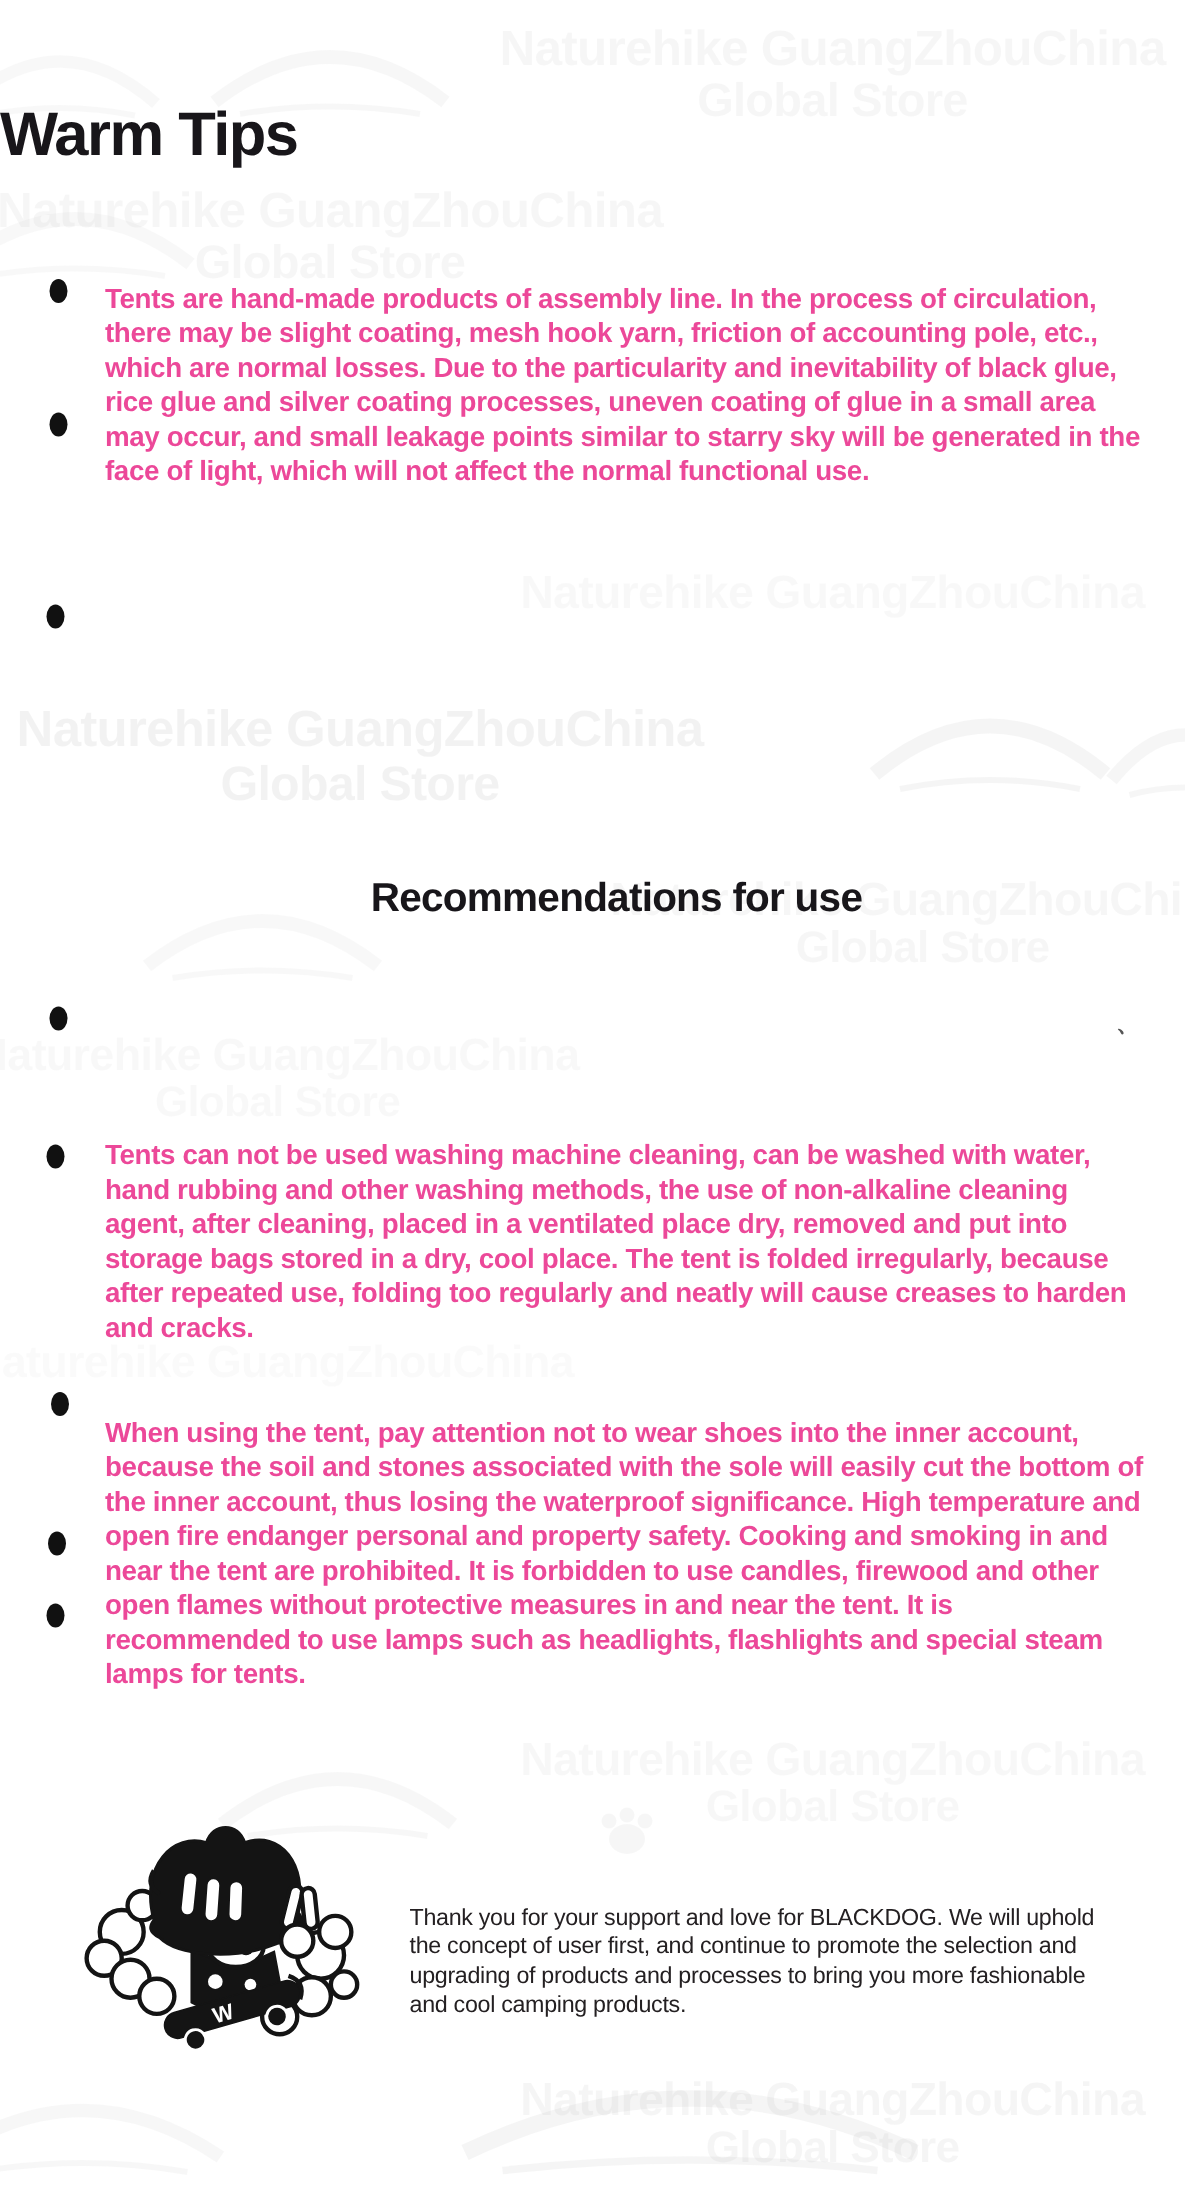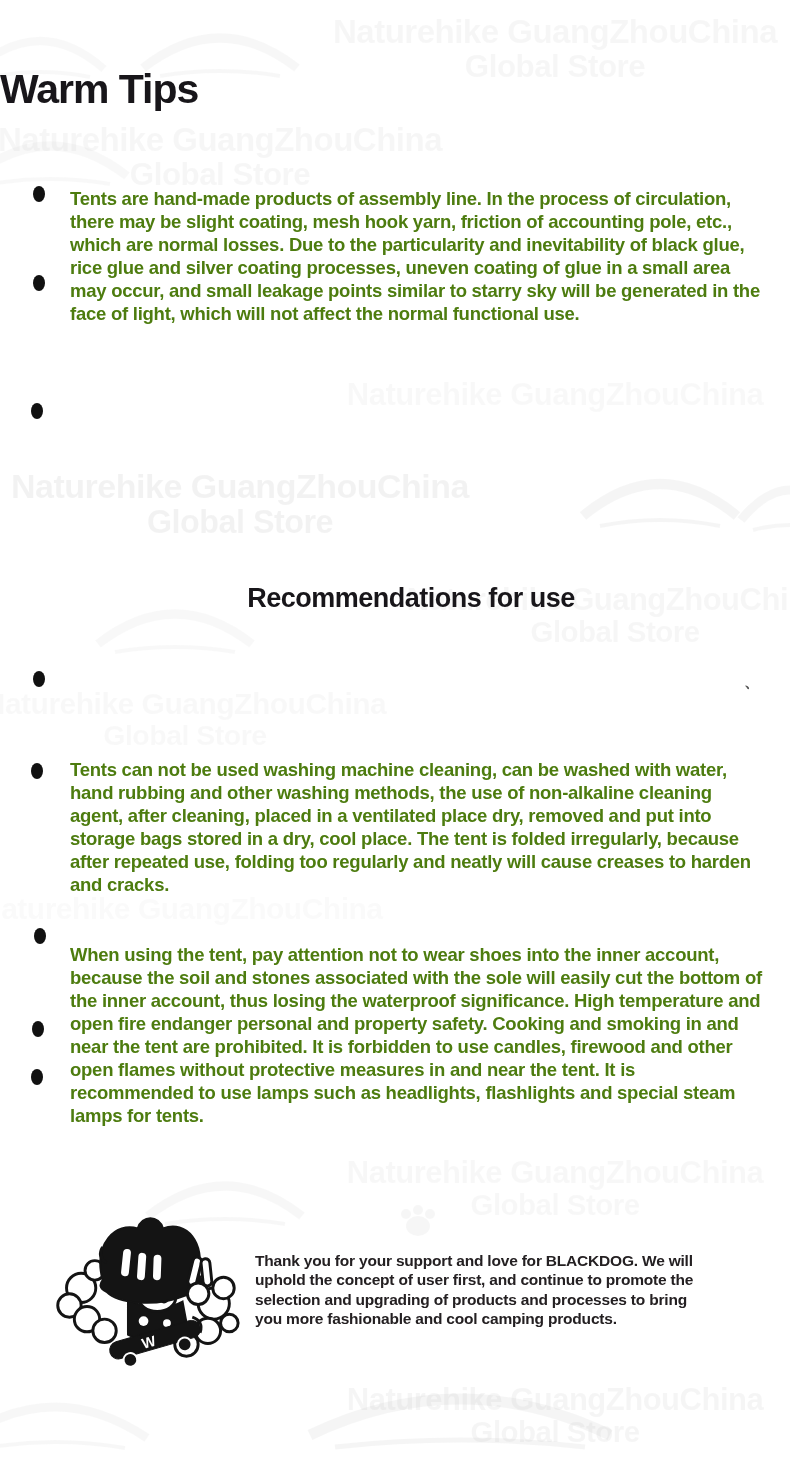--- a/index.html
+++ b/index.html
@@ -35,31 +35,31 @@
     text-align:center;font-size:27px;font-weight:800;letter-spacing:-0.5px;
     color:#18161a;margin:16px;
   }
   .bullet{
     position:absolute;width:12px;height:16px;border-radius:50%;
     background:#111111;
   }
   .para{
     position:absolute;left:70px;width:692px;margin:0;
     font-size:18.5px;line-height:23px;font-weight:bold;
-    letter-spacing:-0.25px;color:#4d7c0f;
+    letter-spacing:-0.25px;color:#ec4899;
   }
   .stray{
     position:absolute;left:744px;top:672px;font-size:16px;
     color:#555;font-weight:bold;
   }
   
   .mascot{position:absolute;left:48px;top:1202px;}
   .footer-text{
-    position:absolute;left:255px;top:1251px;width:458px;margin:0;
-    font-size:15.5px;line-height:19.4px;font-weight:bold;
+    position:absolute;left:255px;top:1251px;width:458px;margin:18px;
+    font-size:15.5px;line-height:19.4px;font-weight:normal;
     letter-spacing:-0.2px;color:#242022;
   }
 </style>
 </head>
 <body>
 
 <div class="page">
 
   <div class="wm-layer">
 

